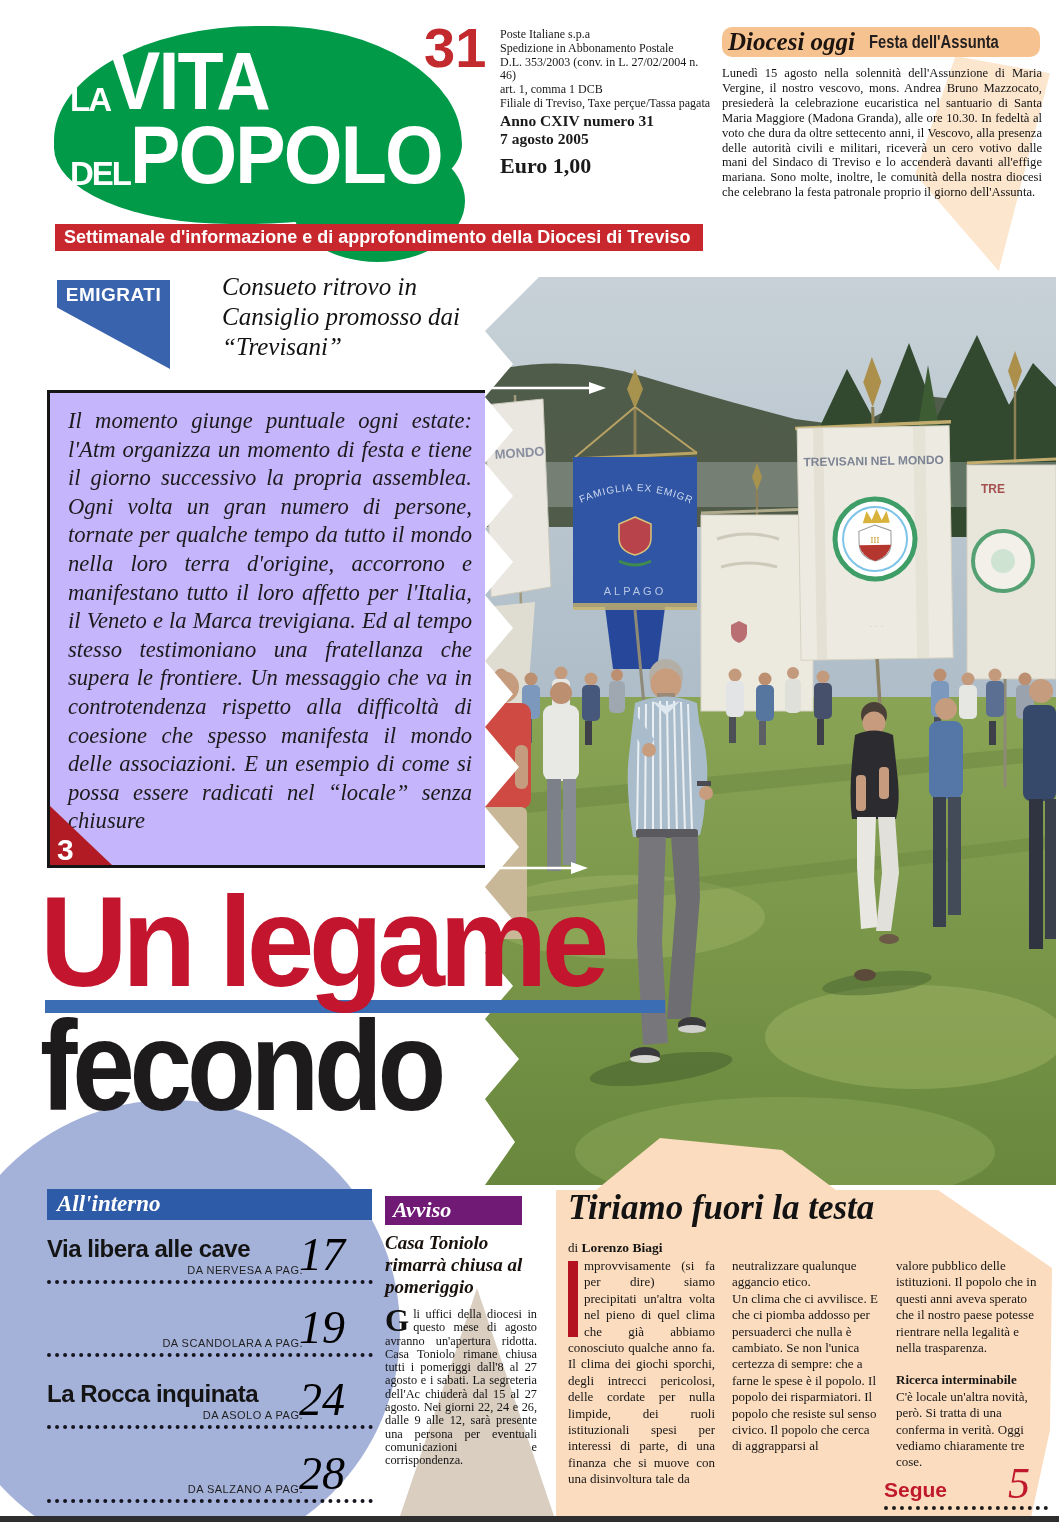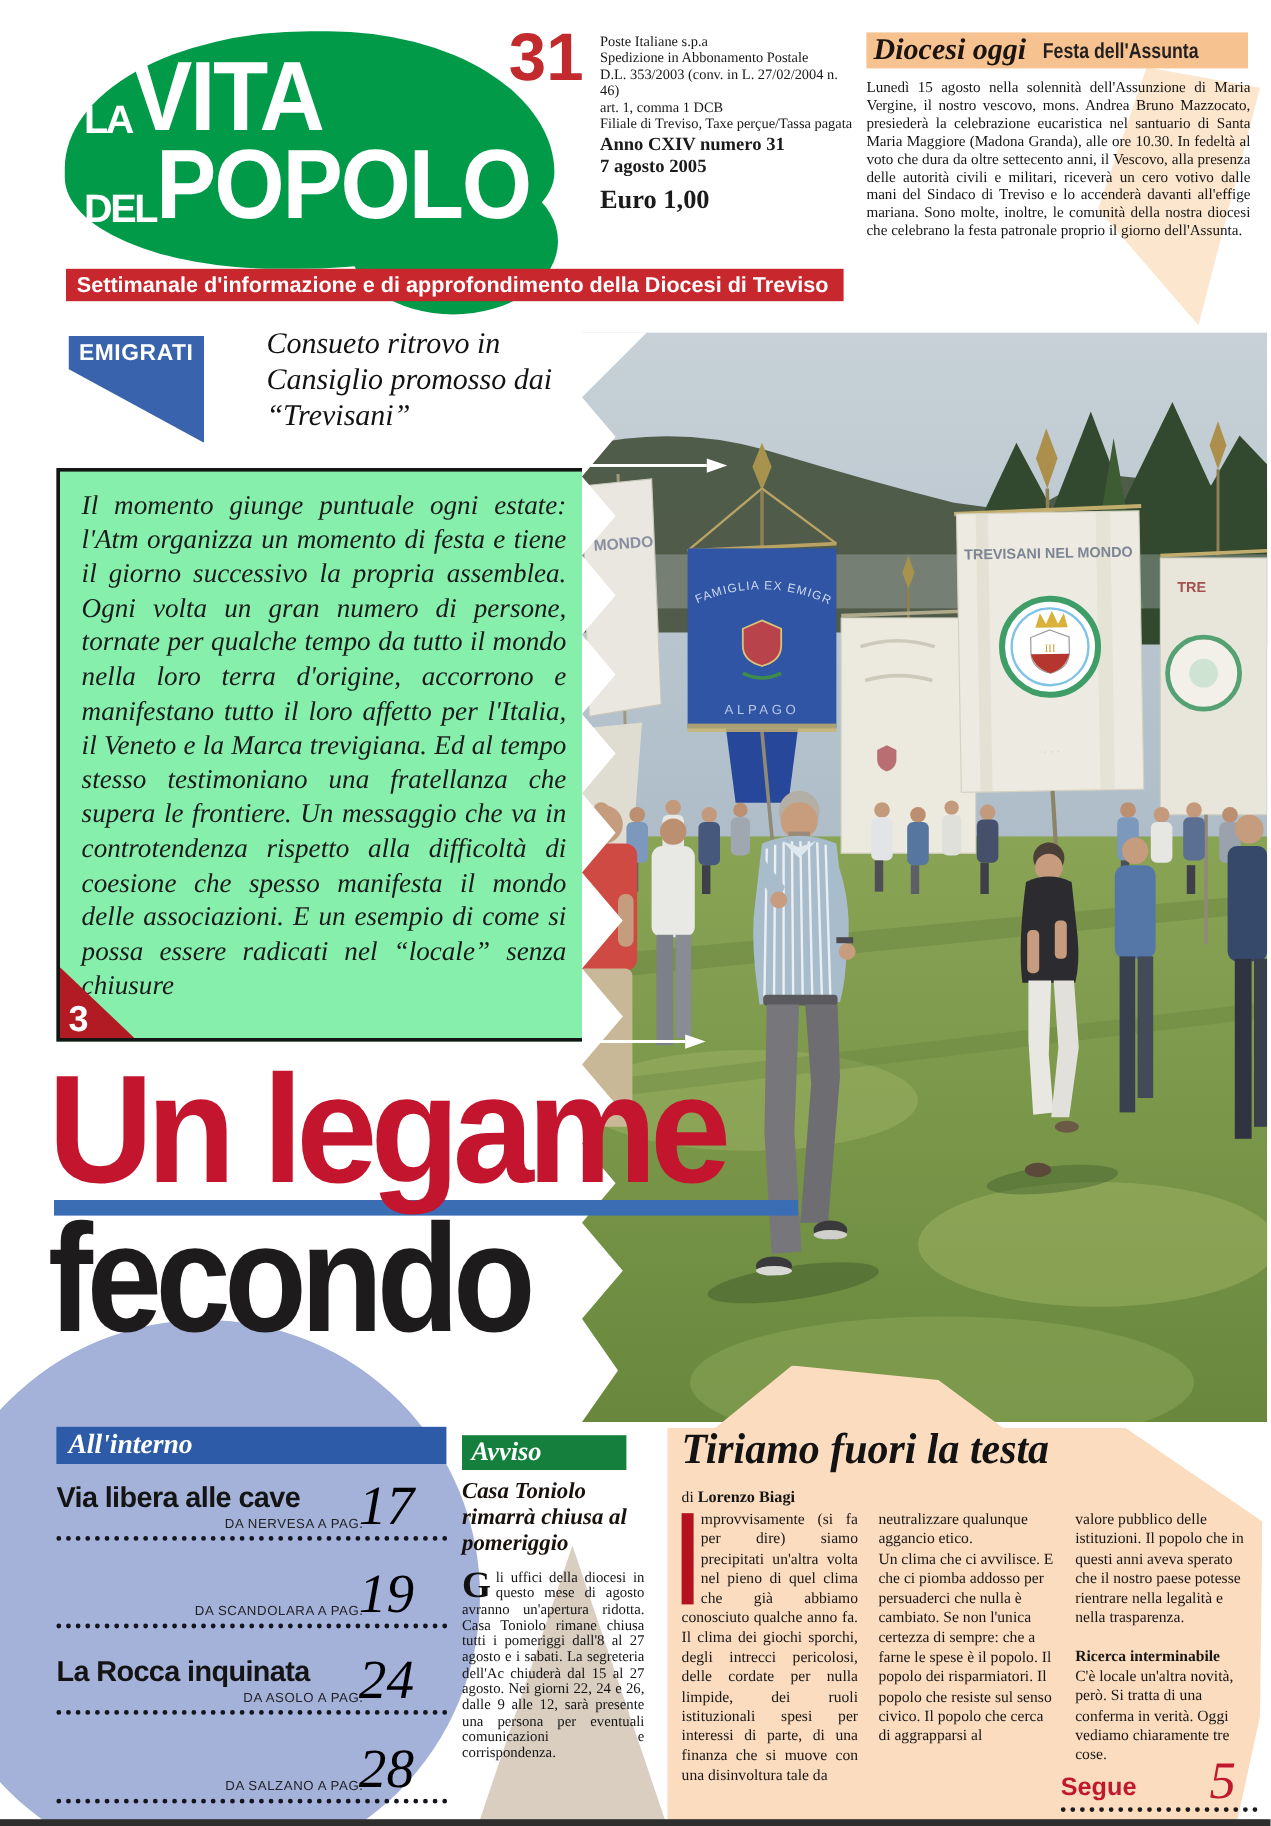--- a/index.html
+++ b/index.html
@@ -24,39 +24,39 @@
   .price{left:500px;top:153px;font-size:22px;font-weight:bold;z-index:3;}
   .return-notice{left:500px;top:184px;width:205px;font-size:10.8px;line-height:12.8px;z-index:3;}
   .tagline-bar{left:55px;top:224px;width:648px;height:27px;background:#c8282d;z-index:4;
                color:#fff;font-family:"Liberation Sans",sans-serif;font-weight:bold;font-size:18px;
                line-height:27px;padding-left:9px;box-sizing:border-box;white-space:nowrap;}
 
   
   .diocesi-deco{left:915px;top:56px;width:135px;height:215px;background:#fbe2c6;opacity:.85;
                 clip-path:polygon(30% 0,100% 8%,62% 100%,0 55%);z-index:0;}
   .diocesi-bar{left:722px;top:27px;width:318px;height:30px;background:#f6c28f;z-index:1;
-               display:flex;align-items:center;}
+               display:flex;align-items:center;border-radius:10px;}
   .diocesi-kicker{font-style:italic;font-weight:bold;font-size:25px;color:#1c1410;padding-left:6px;}
   .diocesi-title{font-family:"Liberation Sans",sans-serif;font-weight:bold;font-size:18px;
                  color:#231f20;margin-left:14px;transform:scaleX(.82);transform-origin:left center;
                  white-space:nowrap;}
   .diocesi-body{left:722px;top:66px;width:320px;font-size:12.6px;line-height:14.9px;
                 text-align:justify;color:#141414;z-index:1;}
 
   
   .emigrati-label{left:57px;top:280px;width:113px;height:89px;background:#3a63ad;z-index:2;
                   clip-path:polygon(0 0,100% 0,100% 100%,0 31%);
                   color:#fff;font-family:"Liberation Sans",sans-serif;font-weight:bold;
                   font-size:19px;letter-spacing:.5px;text-align:center;padding-top:4px;
                   box-sizing:border-box;}
   .emigrati-headline{left:222px;top:272px;width:255px;font-style:italic;font-size:25px;
                      line-height:30px;color:#121212;z-index:2;}
 
   .intro-box{left:47px;top:390px;width:446px;height:478px;border:3px solid #151515;
-             box-sizing:border-box;background:#86efac;z-index:5;padding:14px 18px 0 18px;}
+             box-sizing:border-box;background:#c4b5fd;z-index:5;padding:14px 18px 0 18px;}
   .intro-box p{margin:0;font-style:italic;font-size:22.6px;line-height:28.6px;
                text-align:justify;color:#1b1b1b;}
   .page-marker{left:50px;top:806px;width:62px;height:59px;background:#b21b24;z-index:6;
                clip-path:polygon(0 0,0 100%,100% 100%);}
   .page-marker span{position:absolute;left:7px;bottom:0px;color:#fff;font-weight:bold;
                     font-family:"Liberation Sans",sans-serif;font-size:30px;line-height:1;}
 
   
   .photo{left:485px;top:277px;width:571px;height:908px;z-index:10;}
 
@@ -80,21 +80,21 @@
              letter-spacing:-.5px;color:#141414;line-height:1.05;}
   .toc-src{position:absolute;top:28px;right:70px;font-family:"Liberation Sans",sans-serif;
            font-size:11px;letter-spacing:.5px;color:#1f1f1f;}
   .toc-num{position:absolute;top:-4px;right:28px;font-style:italic;font-size:46px;
            color:#000000;line-height:1;text-align:center;}
   .toc-dots{position:absolute;left:0;top:44px;width:326px;border-bottom:4px dotted #15151f;}
 
   
   .avviso-tri{left:398px;top:1288px;width:158px;height:234px;background:#dacec1;z-index:1;
               clip-path:polygon(50% 0,100% 100%,0 100%);}
-  .avviso-bar{left:385px;top:1196px;width:137px;height:29px;background:#15803d;z-index:3;
+  .avviso-bar{left:385px;top:1196px;width:137px;height:29px;background:#701a75;z-index:3;
               color:#fff;font-style:italic;font-weight:bold;font-size:22px;line-height:28px;
               padding-left:8px;box-sizing:border-box;}
   .avviso-title{left:385px;top:1232px;width:155px;font-style:italic;font-weight:bold;
                 font-size:19px;line-height:22px;color:#18100b;z-index:3;}
   .avviso-body{left:385px;top:1308px;width:152px;font-size:12.3px;line-height:13.3px;
                text-align:justify;color:#141414;z-index:3;}
   .dropcap{float:left;font-weight:bold;font-size:31px;line-height:26px;padding-right:4px;
            color:#111;}
 
   

